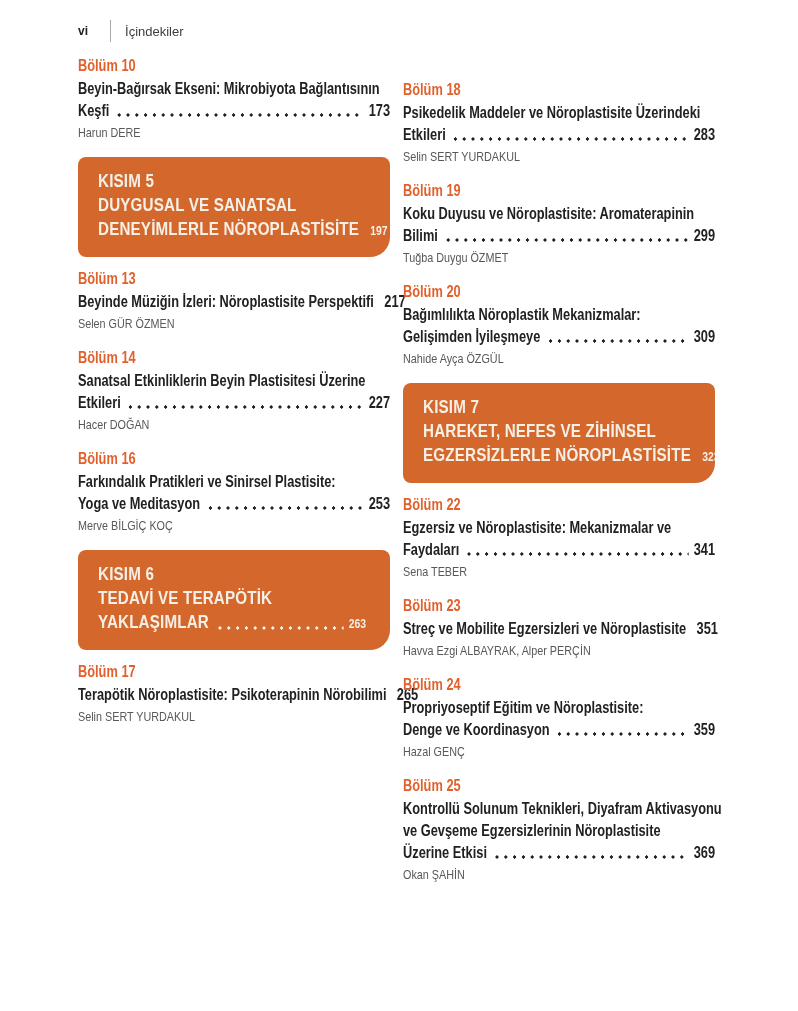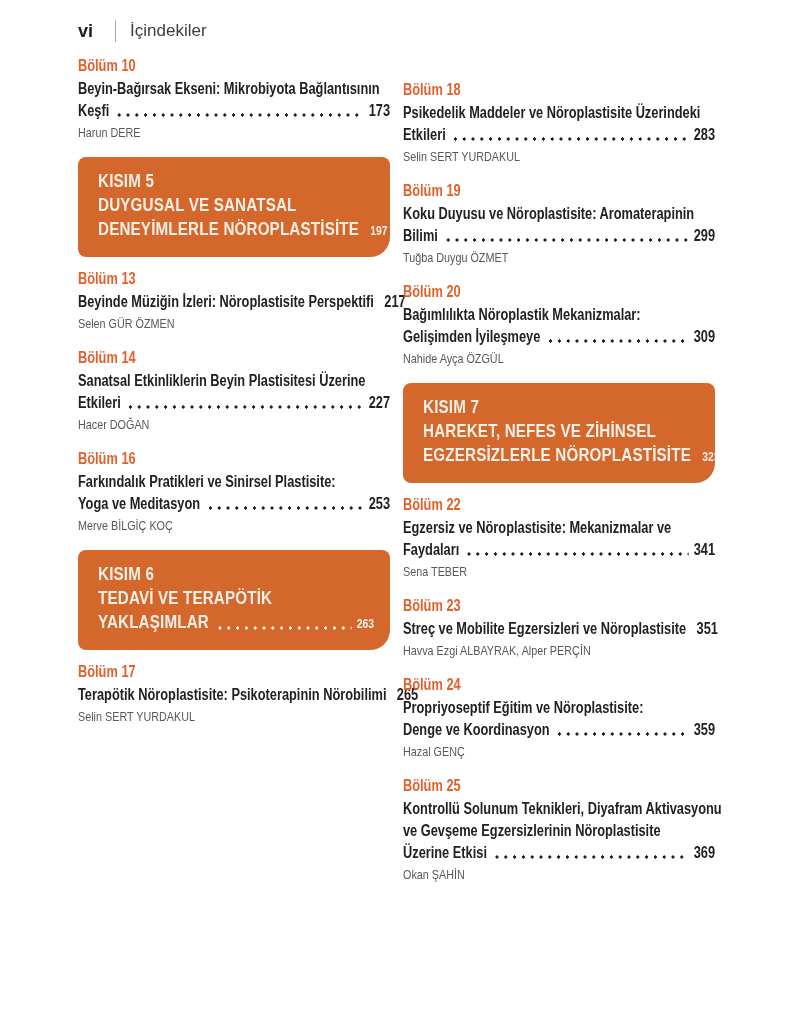--- a/index.html
+++ b/index.html
@@ -7,42 +7,42 @@
     width:798px;height:1011px;
     background:#ffffff;
     font-family:"Liberation Sans","DejaVu Sans",sans-serif;
     color:#232021;
     overflow:hidden;
     position:relative;
   }
   .page{position:absolute;inset:0;}
   
   .header{position:absolute;left:78px;top:20px;display:flex;align-items:center;height:22px;}
-  .folio{font-size:18px;font-weight:bold;color:#232021;}
+  .folio{font-size:12px;font-weight:bold;color:#232021;}
   .hdr-divider{width:1px;height:22px;background:#a8a8aa;margin:0 14px 0 22px;}
-  .hdr-title{font-size:17px;color:#3e3c3d;}
+  .hdr-title{font-size:13px;color:#3e3c3d;}
   
   .columns{position:absolute;left:78px;top:56px;display:flex;gap:13px;align-items:flex-start;}
   .col{width:312px;}
   .col-right{padding-top:24px;}
   
   .cx{width:125%;transform:scaleX(0.8);transform-origin:0 0;}
   
   .chapter{margin-bottom:16px;}
   .ch-label{font-size:16px;line-height:20px;font-weight:bold;margin-bottom:2px;white-space:nowrap;}
   .t-line{font-size:16px;line-height:22px;font-weight:bold;white-space:nowrap;}
   .t-row{display:flex;align-items:baseline;font-size:16px;line-height:22px;font-weight:bold;white-space:nowrap;}
   .t-text{flex:0 0 auto;}
   .leader{flex:1 1 auto;min-width:0;height:8px;align-self:flex-end;margin:0 6px 3px 7px;
           background-image:radial-gradient(circle,#232021 1.5px,transparent 1.9px);
           background-size:11px 8px;background-position:0 50%;background-repeat:repeat-x;}
   .pageref{flex:0 0 auto;font-weight:bold;}
   .authors{font-size:13.5px;line-height:17px;margin-top:2px;white-space:nowrap;}
   
-  .part-box{border-radius:8px 8px 20px 8px;padding:12px 16px 14px 20px;margin:12px 0 12px 0;overflow:hidden;}
+  .part-box{border-radius:8px 8px 20px 8px;padding:12px 24px 14px 20px;margin:12px 0 12px 0;overflow:hidden;}
   .p-line{font-size:19px;line-height:24px;font-weight:bold;letter-spacing:.2px;white-space:nowrap;}
   .p-row{display:flex;align-items:baseline;font-size:19px;line-height:24px;font-weight:bold;letter-spacing:.2px;white-space:nowrap;}
   .p-leader{flex:1 1 auto;min-width:0;height:8px;align-self:flex-end;margin:0 6px 4px 8px;}
   .p-leader.dotted{background-image:radial-gradient(circle,#f5efe6 1.5px,transparent 1.9px);
                    background-size:11px 8px;background-position:0 50%;background-repeat:repeat-x;}
   .p-page{flex:0 0 auto;font-size:13px;font-weight:bold;letter-spacing:0;}
 </style>
 </head>
 <body>
 

